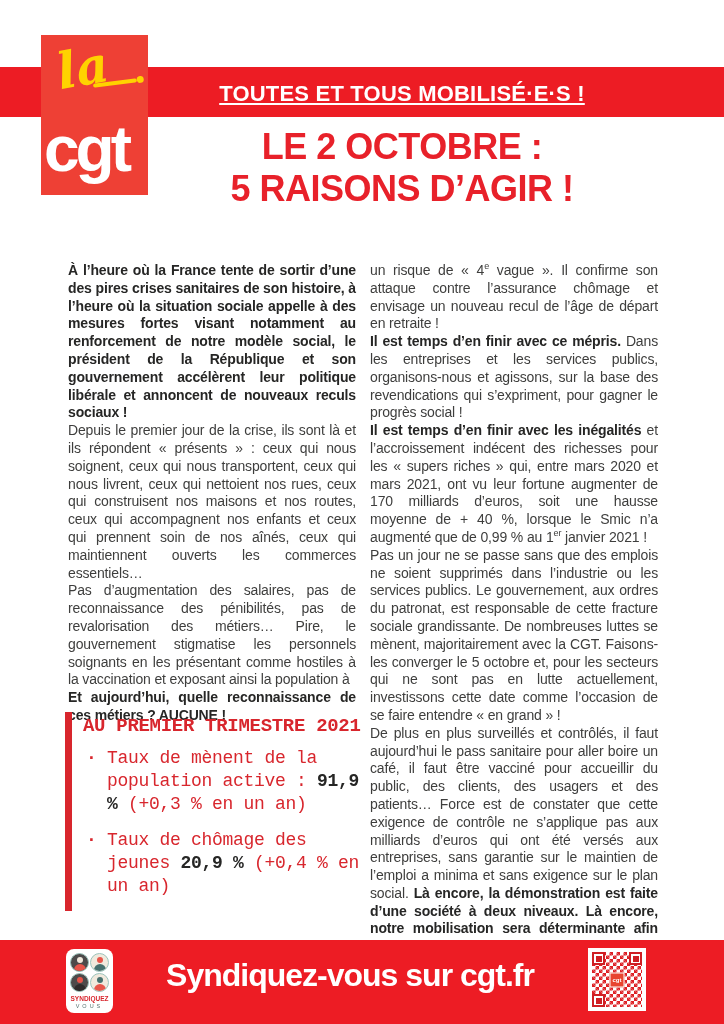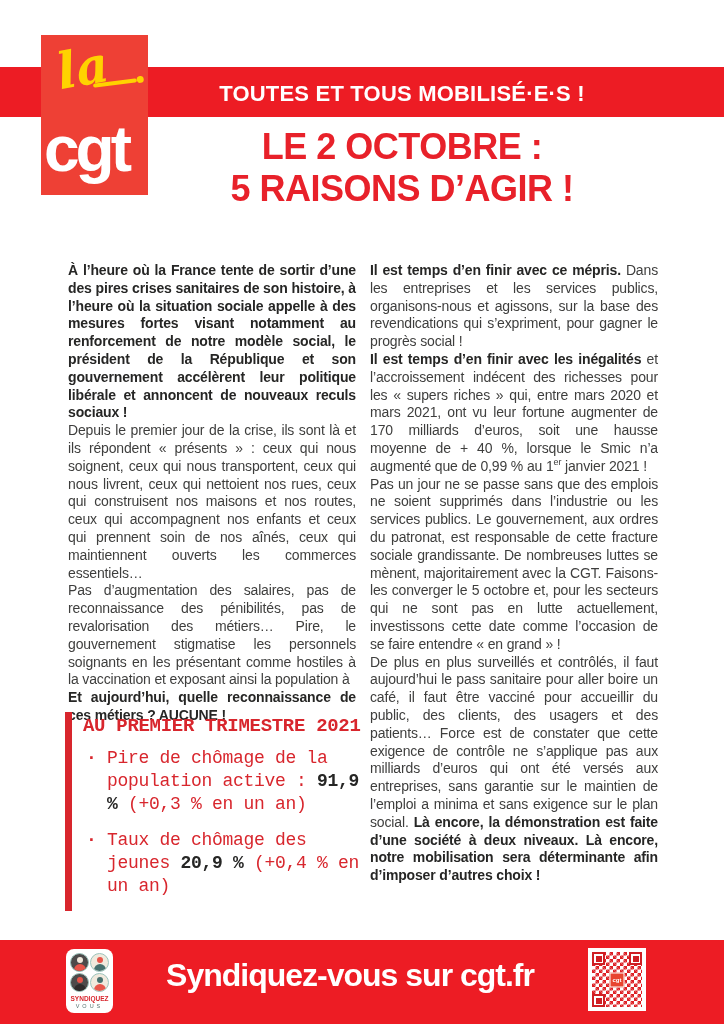--- a/index.html
+++ b/index.html
@@ -16,21 +16,21 @@
   .logo-la{position:absolute;left:16px;top:8px;color:var(--cgt-yellow);
            font-family:"DejaVu Serif",serif;font-style:italic;font-weight:bold;
            font-size:50px;line-height:1;transform:rotate(-10deg);}
   .logo-swash{position:absolute;left:52px;top:46px;width:44px;height:4px;background:var(--cgt-yellow);
               border-radius:3px;transform:rotate(-7deg);}
   .logo-swash::after{content:"";position:absolute;right:-7px;top:-2px;width:7px;height:7px;
               border-radius:50%;background:var(--cgt-yellow);}
   .logo-cgt{position:absolute;left:3px;bottom:16px;color:#fff;font-weight:bold;
             font-size:64px;line-height:0.9;letter-spacing:-4px;}
   .band-title{position:absolute;left:110px;right:30px;top:81px;text-align:center;color:#fff;
-              font-size:22px;font-weight:bold;letter-spacing:0.2px;}
+              font-size:22px;font-weight:bold;letter-spacing:0.2px;text-decoration:underline;}
   .main-title{position:absolute;left:110px;right:30px;top:126px;text-align:center;
               color:var(--title-red);font-weight:bold;font-size:36px;line-height:42px;letter-spacing:-0.5px;}
 
   
   .columns{position:absolute;left:68px;top:262px;width:590px;display:flex;gap:14px;}
   .col{width:288px;font-size:14px;line-height:17.8px;color:var(--body-ink);
        text-align:justify;letter-spacing:-0.15px;}
   .col p{margin:0;}
   .b{font-weight:bold;color:var(--bold-ink);}
   sup{font-size:9px;line-height:0;vertical-align:super;}
@@ -98,31 +98,32 @@
   </div>
 
   <div class="columns">
     <div class="col">
       <p><span class="b">À l’heure où la France tente de sortir d’une des pires crises sanitaires de son histoire, à l’heure où la situation sociale appelle à des mesures fortes visant notamment au renforcement de notre modèle social, le président de la République et son gouvernement accélèrent leur politique libérale et annoncent de nouveaux reculs sociaux !</span></p>
       <p><span>Depuis le premier jour de la crise, ils sont là et ils répondent « présents » : ceux qui nous soignent, ceux qui nous transportent, ceux qui nous livrent, ceux qui nettoient nos rues, ceux qui construisent nos maisons et nos routes, ceux qui accompagnent nos enfants et ceux qui prennent soin de nos aînés, ceux qui maintiennent ouverts les commerces essentiels…</span></p>
       <p><span>Pas d’augmentation des salaires, pas de reconnaissance des pénibilités, pas de revalorisation des métiers… Pire, le gouvernement stigmatise les personnels soignants en les présentant comme hostiles à la vaccination et exposant ainsi la population à</span></p>
       <p><span class="b">Et aujourd’hui, quelle reconnaissance de ces métiers ? AUCUNE !</span></p>
     </div>
     <div class="col">
+      <p><span>un risque de « 4</span><sup>e</sup><span> vague ». Il confirme son attaque contre l’assurance chômage et envisage un nouveau recul de l’âge de départ en retraite !</span></p>
       <p><span class="b">Il est temps d’en finir avec ce mépris.</span><span> Dans les entreprises et les services publics, organisons-nous et agissons, sur la base des revendications qui s’expriment, pour gagner le progrès social !</span></p>
       <p><span class="b">Il est temps d’en finir avec les inégalités</span><span> et l’accroissement indécent des richesses pour les « supers riches » qui, entre mars 2020 et mars 2021, ont vu leur fortune augmenter de 170 milliards d’euros, soit une hausse moyenne de + 40 %, lorsque le Smic n’a augmenté que de 0,99 % au 1</span><sup>er</sup><span> janvier 2021 !</span></p>
       <p><span>Pas un jour ne se passe sans que des emplois ne soient supprimés dans l’industrie ou les services publics. Le gouvernement, aux ordres du patronat, est responsable de cette fracture sociale grandissante. De nombreuses luttes se mènent, majoritairement avec la CGT. Faisons-les converger le 5 octobre et, pour les secteurs qui ne sont pas en lutte actuellement, investissons cette date comme l’occasion de se faire entendre « en grand » !</span></p>
       <p><span>De plus en plus surveillés et contrôlés, il faut aujourd’hui le pass sanitaire pour aller boire un café, il faut être vacciné pour accueillir du public, des clients, des usagers et des patients… Force est de constater que cette exigence de contrôle ne s’applique pas aux milliards d’euros qui ont été versés aux entreprises, sans garantie sur le maintien de l’emploi a minima et sans exigence sur le plan social. </span><span class="b">Là encore, la démonstration est faite d’une société à deux niveaux. Là encore, notre mobilisation sera déterminante afin d’imposer d’autres choix !</span></p>
     </div>
   </div>
 
   <div class="stats">
     <div class="stats-heading">AU PREMIER TRIMESTRE 2021</div>
     <ul>
-      <li><span>Pire de chômage de la population active : </span><span class="b">91,9 %</span><span> (+0,3 % en un an)</span></li>
+      <li><span>Taux de mènent de la population active : </span><span class="b">91,9 %</span><span> (+0,3 % en un an)</span></li>
       <li><span>Taux de chômage des jeunes </span><span class="b">20,9 %</span><span> (+0,4 % en un an)</span></li>
     </ul>
   </div>
 
   <div class="footer">
     <div class="badge">
       <div class="avatars">
         <span class="av a1"></span>
         <span class="av a2"></span>
         <span class="av a3"></span>

